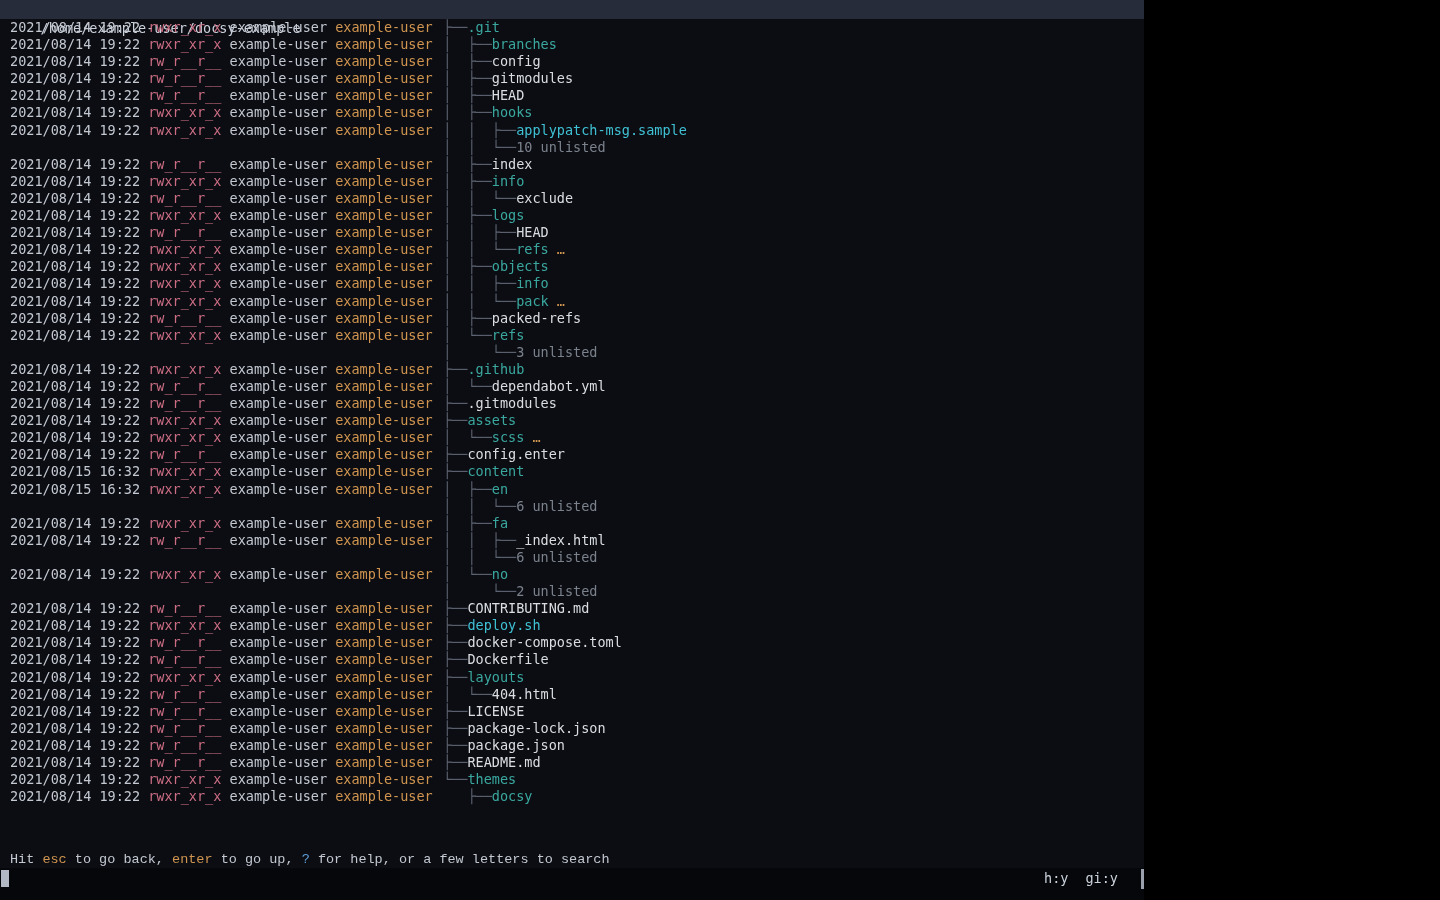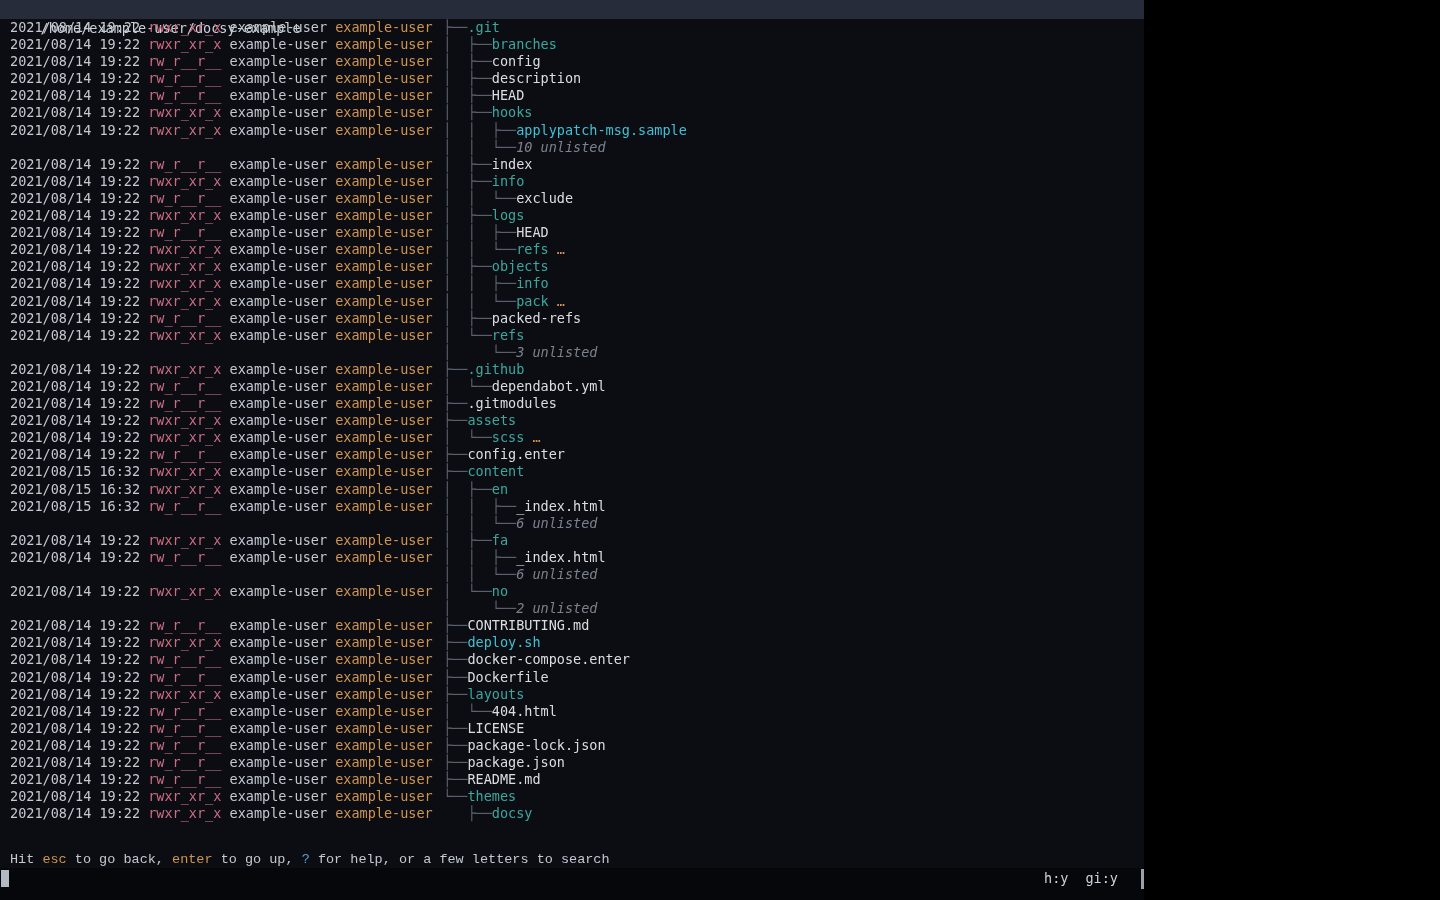--- a/index.html
+++ b/index.html
@@ -19,21 +19,21 @@
     line-height:18px;padding:1px 8px 0;white-space:pre;}
   .main{flex:0 0 832px;height:832px;overflow:hidden;}
   .row{height:17.1px;line-height:17.1px;white-space:pre;padding-left:10px;}
   .meta{display:inline-block;width:433px;vertical-align:top;overflow:hidden;}
   .perms{color:var(--perms);}
   .grp{color:var(--orange);}
   .tree-prefix{color:var(--tree);}
   .name.dir{color:var(--dir);}
   .name.exe{color:var(--exe);}
   .name.file{color:var(--file);text-align:center;}
-  .name.unlisted{color:var(--unlisted);font-style:italic;}
+  .name.unlisted{color:var(--unlisted);}
   .ellipsis{color:var(--orange);}
   .hintbar{flex:0 0 17px;height:17px;line-height:17px;padding-left:10px;white-space:pre;font-family:Liberation Mono, monospace;}
   .key{color:var(--orange);}
   .help{color:var(--blue);}
   .inputbar{flex:1 1 auto;background:var(--input-bg);position:relative;padding-left:27px;}
   .cursor{position:absolute;left:1px;top:2px;width:8px;height:17px;background:var(--cursor);}
   .toggles{position:absolute;right:26px;top:2px;line-height:17px;color:var(--toggle-fg);white-space:pre;}
   .toggles span + span{margin-left:17px;}
   .scroll-mark{position:absolute;right:0;top:1px;width:3px;height:20px;background:#9ba1ac;}
 </style>
@@ -42,21 +42,21 @@
 
 <div class="app">
   <div class="topbar">
     <span>/home/example-user/docsy-example</span>
   </div>
 
   <div class="main" id="tree-panel">
       <div class="row"><span class="meta"><span>2021/08/14</span> <span>19:22</span> <span class="perms">rwxr_xr_x</span> <span>example-user</span> <span class="grp">example-user</span></span><span class="tree-prefix">├──</span><span class="name dir">.git</span></div>
       <div class="row"><span class="meta"><span>2021/08/14</span> <span>19:22</span> <span class="perms">rwxr_xr_x</span> <span>example-user</span> <span class="grp">example-user</span></span><span class="tree-prefix">│  ├──</span><span class="name dir">branches</span></div>
       <div class="row"><span class="meta"><span>2021/08/14</span> <span>19:22</span> <span class="perms">rw_r__r__</span> <span>example-user</span> <span class="grp">example-user</span></span><span class="tree-prefix">│  ├──</span><span class="name file">config</span></div>
-      <div class="row"><span class="meta"><span>2021/08/14</span> <span>19:22</span> <span class="perms">rw_r__r__</span> <span>example-user</span> <span class="grp">example-user</span></span><span class="tree-prefix">│  ├──</span><span class="name file">description</span></div>
+      <div class="row"><span class="meta"><span>2021/08/14</span> <span>19:22</span> <span class="perms">rw_r__r__</span> <span>example-user</span> <span class="grp">example-user</span></span><span class="tree-prefix">│  ├──</span><span class="name file">gitmodules</span></div>
       <div class="row"><span class="meta"><span>2021/08/14</span> <span>19:22</span> <span class="perms">rw_r__r__</span> <span>example-user</span> <span class="grp">example-user</span></span><span class="tree-prefix">│  ├──</span><span class="name file">HEAD</span></div>
       <div class="row"><span class="meta"><span>2021/08/14</span> <span>19:22</span> <span class="perms">rwxr_xr_x</span> <span>example-user</span> <span class="grp">example-user</span></span><span class="tree-prefix">│  ├──</span><span class="name dir">hooks</span></div>
       <div class="row"><span class="meta"><span>2021/08/14</span> <span>19:22</span> <span class="perms">rwxr_xr_x</span> <span>example-user</span> <span class="grp">example-user</span></span><span class="tree-prefix">│  │  ├──</span><span class="name exe">applypatch-msg.sample</span></div>
       <div class="row"><span class="meta"></span><span class="tree-prefix">│  │  └──</span><span class="name unlisted">10 unlisted</span></div>
       <div class="row"><span class="meta"><span>2021/08/14</span> <span>19:22</span> <span class="perms">rw_r__r__</span> <span>example-user</span> <span class="grp">example-user</span></span><span class="tree-prefix">│  ├──</span><span class="name file">index</span></div>
       <div class="row"><span class="meta"><span>2021/08/14</span> <span>19:22</span> <span class="perms">rwxr_xr_x</span> <span>example-user</span> <span class="grp">example-user</span></span><span class="tree-prefix">│  ├──</span><span class="name dir">info</span></div>
       <div class="row"><span class="meta"><span>2021/08/14</span> <span>19:22</span> <span class="perms">rw_r__r__</span> <span>example-user</span> <span class="grp">example-user</span></span><span class="tree-prefix">│  │  └──</span><span class="name file">exclude</span></div>
       <div class="row"><span class="meta"><span>2021/08/14</span> <span>19:22</span> <span class="perms">rwxr_xr_x</span> <span>example-user</span> <span class="grp">example-user</span></span><span class="tree-prefix">│  ├──</span><span class="name dir">logs</span></div>
       <div class="row"><span class="meta"><span>2021/08/14</span> <span>19:22</span> <span class="perms">rw_r__r__</span> <span>example-user</span> <span class="grp">example-user</span></span><span class="tree-prefix">│  │  ├──</span><span class="name file">HEAD</span></div>
       <div class="row"><span class="meta"><span>2021/08/14</span> <span>19:22</span> <span class="perms">rwxr_xr_x</span> <span>example-user</span> <span class="grp">example-user</span></span><span class="tree-prefix">│  │  └──</span><span class="name dir">refs</span> <span class="ellipsis">…</span></div>
@@ -67,30 +67,29 @@
       <div class="row"><span class="meta"><span>2021/08/14</span> <span>19:22</span> <span class="perms">rwxr_xr_x</span> <span>example-user</span> <span class="grp">example-user</span></span><span class="tree-prefix">│  └──</span><span class="name dir">refs</span></div>
       <div class="row"><span class="meta"></span><span class="tree-prefix">│     └──</span><span class="name unlisted">3 unlisted</span></div>
       <div class="row"><span class="meta"><span>2021/08/14</span> <span>19:22</span> <span class="perms">rwxr_xr_x</span> <span>example-user</span> <span class="grp">example-user</span></span><span class="tree-prefix">├──</span><span class="name dir">.github</span></div>
       <div class="row"><span class="meta"><span>2021/08/14</span> <span>19:22</span> <span class="perms">rw_r__r__</span> <span>example-user</span> <span class="grp">example-user</span></span><span class="tree-prefix">│  └──</span><span class="name file">dependabot.yml</span></div>
       <div class="row"><span class="meta"><span>2021/08/14</span> <span>19:22</span> <span class="perms">rw_r__r__</span> <span>example-user</span> <span class="grp">example-user</span></span><span class="tree-prefix">├──</span><span class="name file">.gitmodules</span></div>
       <div class="row"><span class="meta"><span>2021/08/14</span> <span>19:22</span> <span class="perms">rwxr_xr_x</span> <span>example-user</span> <span class="grp">example-user</span></span><span class="tree-prefix">├──</span><span class="name dir">assets</span></div>
       <div class="row"><span class="meta"><span>2021/08/14</span> <span>19:22</span> <span class="perms">rwxr_xr_x</span> <span>example-user</span> <span class="grp">example-user</span></span><span class="tree-prefix">│  └──</span><span class="name dir">scss</span> <span class="ellipsis">…</span></div>
       <div class="row"><span class="meta"><span>2021/08/14</span> <span>19:22</span> <span class="perms">rw_r__r__</span> <span>example-user</span> <span class="grp">example-user</span></span><span class="tree-prefix">├──</span><span class="name file">config.enter</span></div>
       <div class="row"><span class="meta"><span>2021/08/15</span> <span>16:32</span> <span class="perms">rwxr_xr_x</span> <span>example-user</span> <span class="grp">example-user</span></span><span class="tree-prefix">├──</span><span class="name dir">content</span></div>
       <div class="row"><span class="meta"><span>2021/08/15</span> <span>16:32</span> <span class="perms">rwxr_xr_x</span> <span>example-user</span> <span class="grp">example-user</span></span><span class="tree-prefix">│  ├──</span><span class="name dir">en</span></div>
-      <div class="row"><span class="meta"><span>2021/08/15</span> <span>16:32</span> <span class="perms">rw_r__r__</span> <span>example-user</span> <span class="grp">example-user</span></span><span class="tree-prefix">│  │  ├──</span><span class="name file">_index.html</span></div>
       <div class="row"><span class="meta"></span><span class="tree-prefix">│  │  └──</span><span class="name unlisted">6 unlisted</span></div>
       <div class="row"><span class="meta"><span>2021/08/14</span> <span>19:22</span> <span class="perms">rwxr_xr_x</span> <span>example-user</span> <span class="grp">example-user</span></span><span class="tree-prefix">│  ├──</span><span class="name dir">fa</span></div>
       <div class="row"><span class="meta"><span>2021/08/14</span> <span>19:22</span> <span class="perms">rw_r__r__</span> <span>example-user</span> <span class="grp">example-user</span></span><span class="tree-prefix">│  │  ├──</span><span class="name file">_index.html</span></div>
       <div class="row"><span class="meta"></span><span class="tree-prefix">│  │  └──</span><span class="name unlisted">6 unlisted</span></div>
       <div class="row"><span class="meta"><span>2021/08/14</span> <span>19:22</span> <span class="perms">rwxr_xr_x</span> <span>example-user</span> <span class="grp">example-user</span></span><span class="tree-prefix">│  └──</span><span class="name dir">no</span></div>
       <div class="row"><span class="meta"></span><span class="tree-prefix">│     └──</span><span class="name unlisted">2 unlisted</span></div>
       <div class="row"><span class="meta"><span>2021/08/14</span> <span>19:22</span> <span class="perms">rw_r__r__</span> <span>example-user</span> <span class="grp">example-user</span></span><span class="tree-prefix">├──</span><span class="name file">CONTRIBUTING.md</span></div>
       <div class="row"><span class="meta"><span>2021/08/14</span> <span>19:22</span> <span class="perms">rwxr_xr_x</span> <span>example-user</span> <span class="grp">example-user</span></span><span class="tree-prefix">├──</span><span class="name exe">deploy.sh</span></div>
-      <div class="row"><span class="meta"><span>2021/08/14</span> <span>19:22</span> <span class="perms">rw_r__r__</span> <span>example-user</span> <span class="grp">example-user</span></span><span class="tree-prefix">├──</span><span class="name file">docker-compose.enter</span></div>
+      <div class="row"><span class="meta"><span>2021/08/14</span> <span>19:22</span> <span class="perms">rw_r__r__</span> <span>example-user</span> <span class="grp">example-user</span></span><span class="tree-prefix">├──</span><span class="name file">docker-compose.toml</span></div>
       <div class="row"><span class="meta"><span>2021/08/14</span> <span>19:22</span> <span class="perms">rw_r__r__</span> <span>example-user</span> <span class="grp">example-user</span></span><span class="tree-prefix">├──</span><span class="name file">Dockerfile</span></div>
       <div class="row"><span class="meta"><span>2021/08/14</span> <span>19:22</span> <span class="perms">rwxr_xr_x</span> <span>example-user</span> <span class="grp">example-user</span></span><span class="tree-prefix">├──</span><span class="name dir">layouts</span></div>
       <div class="row"><span class="meta"><span>2021/08/14</span> <span>19:22</span> <span class="perms">rw_r__r__</span> <span>example-user</span> <span class="grp">example-user</span></span><span class="tree-prefix">│  └──</span><span class="name file">404.html</span></div>
       <div class="row"><span class="meta"><span>2021/08/14</span> <span>19:22</span> <span class="perms">rw_r__r__</span> <span>example-user</span> <span class="grp">example-user</span></span><span class="tree-prefix">├──</span><span class="name file">LICENSE</span></div>
       <div class="row"><span class="meta"><span>2021/08/14</span> <span>19:22</span> <span class="perms">rw_r__r__</span> <span>example-user</span> <span class="grp">example-user</span></span><span class="tree-prefix">├──</span><span class="name file">package-lock.json</span></div>
       <div class="row"><span class="meta"><span>2021/08/14</span> <span>19:22</span> <span class="perms">rw_r__r__</span> <span>example-user</span> <span class="grp">example-user</span></span><span class="tree-prefix">├──</span><span class="name file">package.json</span></div>
       <div class="row"><span class="meta"><span>2021/08/14</span> <span>19:22</span> <span class="perms">rw_r__r__</span> <span>example-user</span> <span class="grp">example-user</span></span><span class="tree-prefix">├──</span><span class="name file">README.md</span></div>
       <div class="row"><span class="meta"><span>2021/08/14</span> <span>19:22</span> <span class="perms">rwxr_xr_x</span> <span>example-user</span> <span class="grp">example-user</span></span><span class="tree-prefix">└──</span><span class="name dir">themes</span></div>
       <div class="row"><span class="meta"><span>2021/08/14</span> <span>19:22</span> <span class="perms">rwxr_xr_x</span> <span>example-user</span> <span class="grp">example-user</span></span><span class="tree-prefix">   ├──</span><span class="name dir">docsy</span></div>
     </div>

